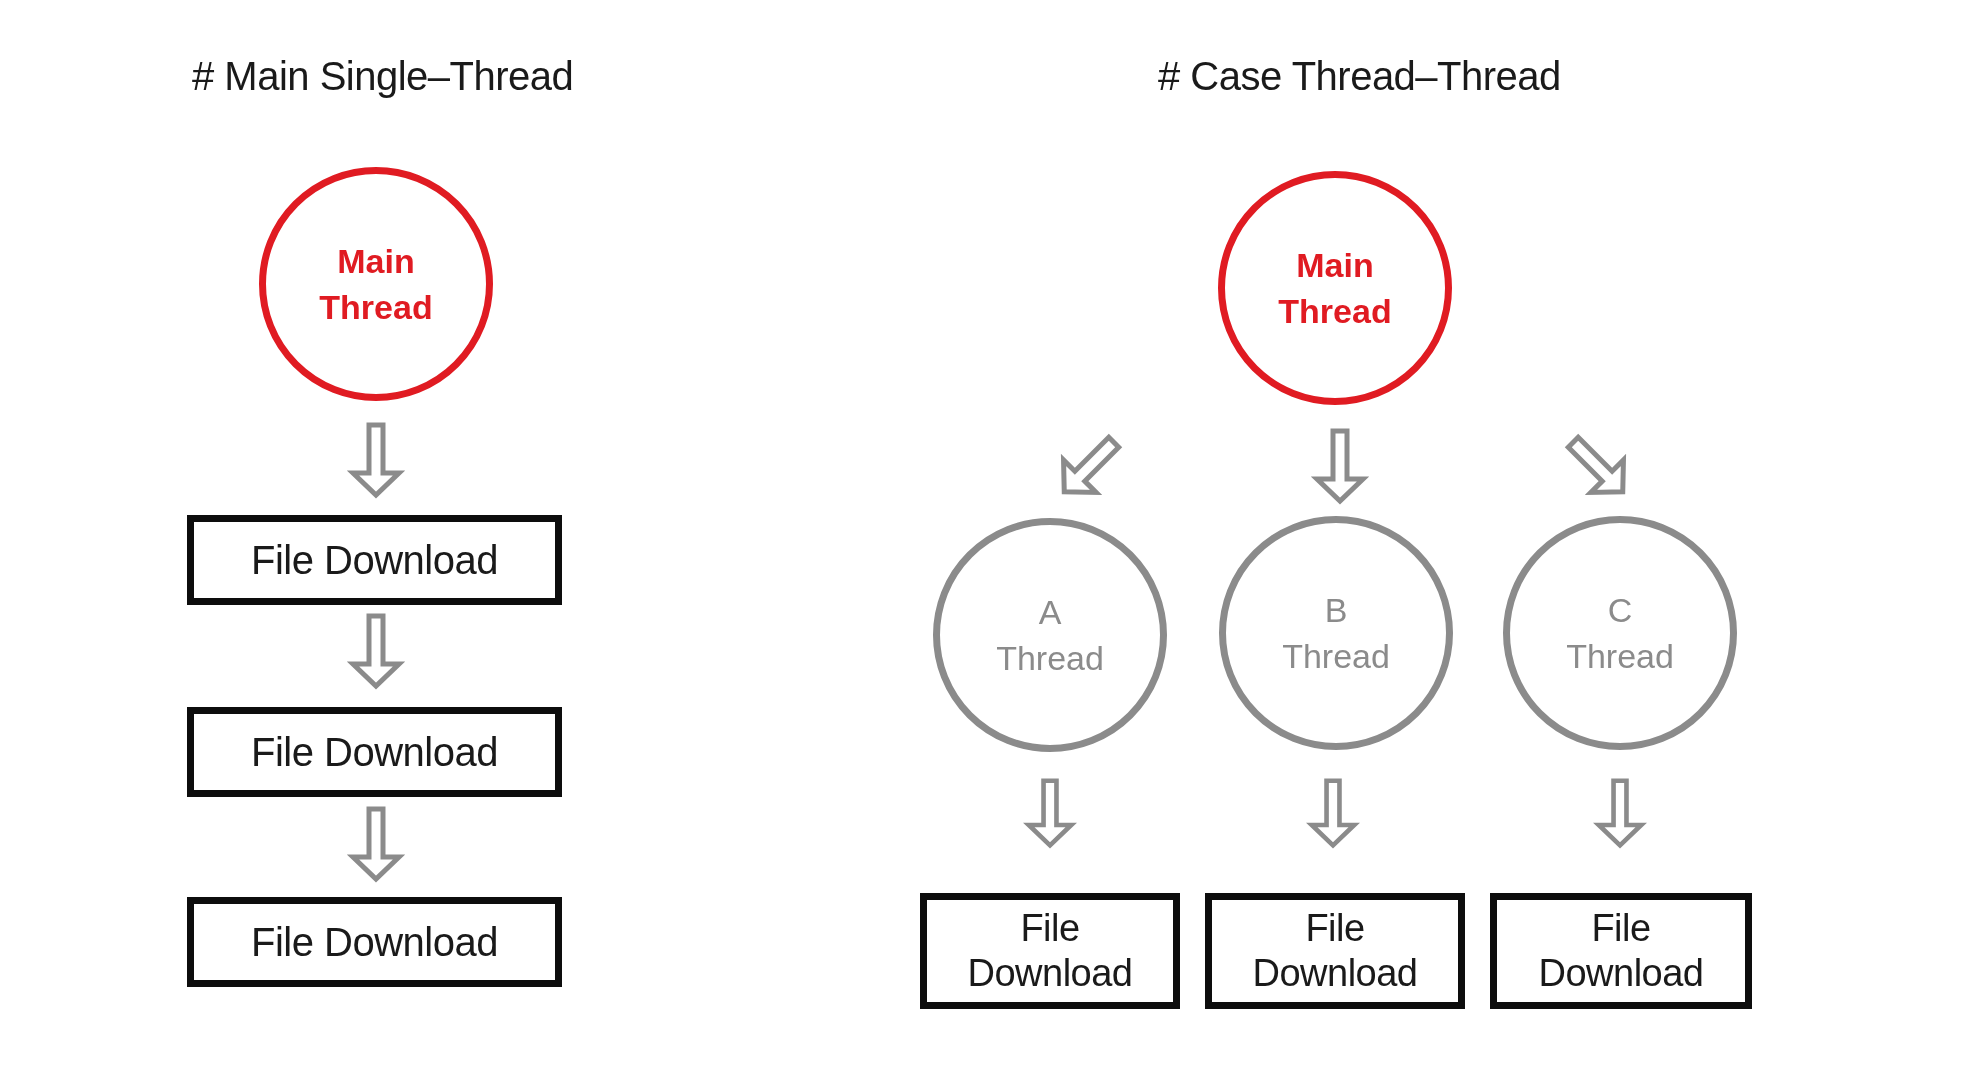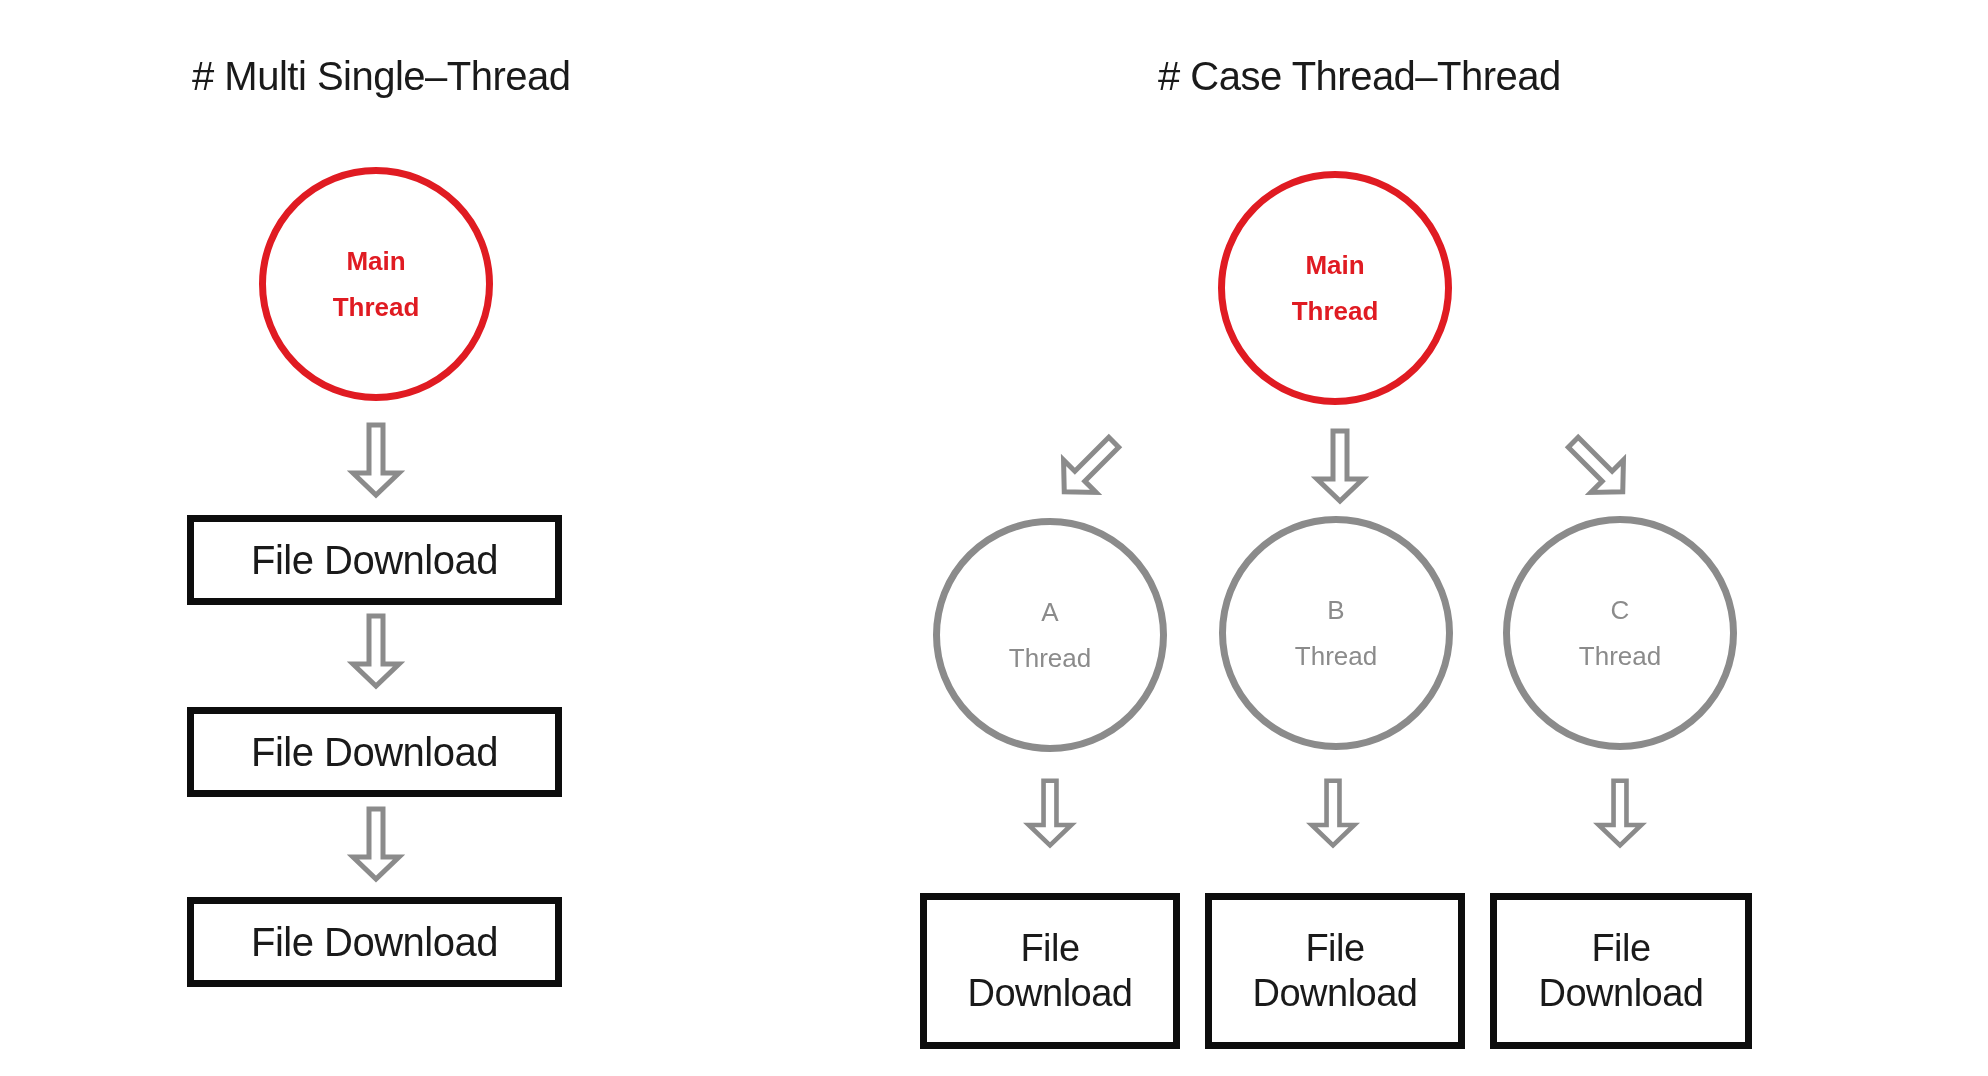--- a/index.html
+++ b/index.html
@@ -28,52 +28,52 @@
   .circle{
     position:absolute;
     width:234px;height:234px;
     box-sizing:border-box;
     border-radius:50%;
     display:flex;flex-direction:column;
     align-items:center;justify-content:center;
     text-align:center;
     background:var(--c-background);
   }
-  .circle .cline{display:block;font-size:26px;line-height:46px;}
+  .circle .cline{display:block;font-size:34px;line-height:46px;}
   .circle.red{border:7px solid var(--c-red);color:var(--c-red);font-weight:700;}
   .circle.gray{border:7px solid var(--c-gray);color:var(--c-gray);font-weight:400;}
   .nbox{
     position:absolute;
     box-sizing:border-box;
     border:7px solid var(--c-box_border);
     background:var(--c-background);
     display:flex;flex-direction:column;
     align-items:center;justify-content:center;
     text-align:center;
   }
   .nbox .bline{display:block;font-size:40px;line-height:47px;color:var(--c-text);letter-spacing:-0.5px;}
   .nbox.wide{width:375px;height:90px;left:187px;}
-  .nbox.small{width:260px;height:156px;top:893px;}
+  .nbox.small{width:260px;height:116px;top:893px;}
   .arrow{position:absolute;overflow:visible;}
   .arrow polygon{
     fill:var(--c-background);
     stroke:var(--c-gray);
     stroke-width:5;
     stroke-linejoin:miter;
   }
   .rot45{transform:rotate(45deg);transform-origin:50% 50%;}
   .rotm45{transform:rotate(-45deg);transform-origin:50% 50%;}
 </style>
 </head>
 <body>
 
 <div class="canvas">
 
   <section>
-    <h2 class="panel-title" style="left:192px;top:52px;margin:0;font-weight:400;"># Multi Single–Thread</h2>
+    <h2 class="panel-title" style="left:192px;top:52px;margin:0;font-weight:400;"># Main Single–Thread</h2>
 
     <div class="circle red" style="left:259px;top:167px;">
       <span class="cline">Main</span>
       <span class="cline">Thread</span>
     </div>
 
     <svg class="arrow" style="left:350px;top:422px;" width="52" height="76" viewBox="0 0 52 76">
       <polygon points="19,3 33,3 33,51 49,51 26,73 3,51 19,51"></polygon>
     </svg>
 

